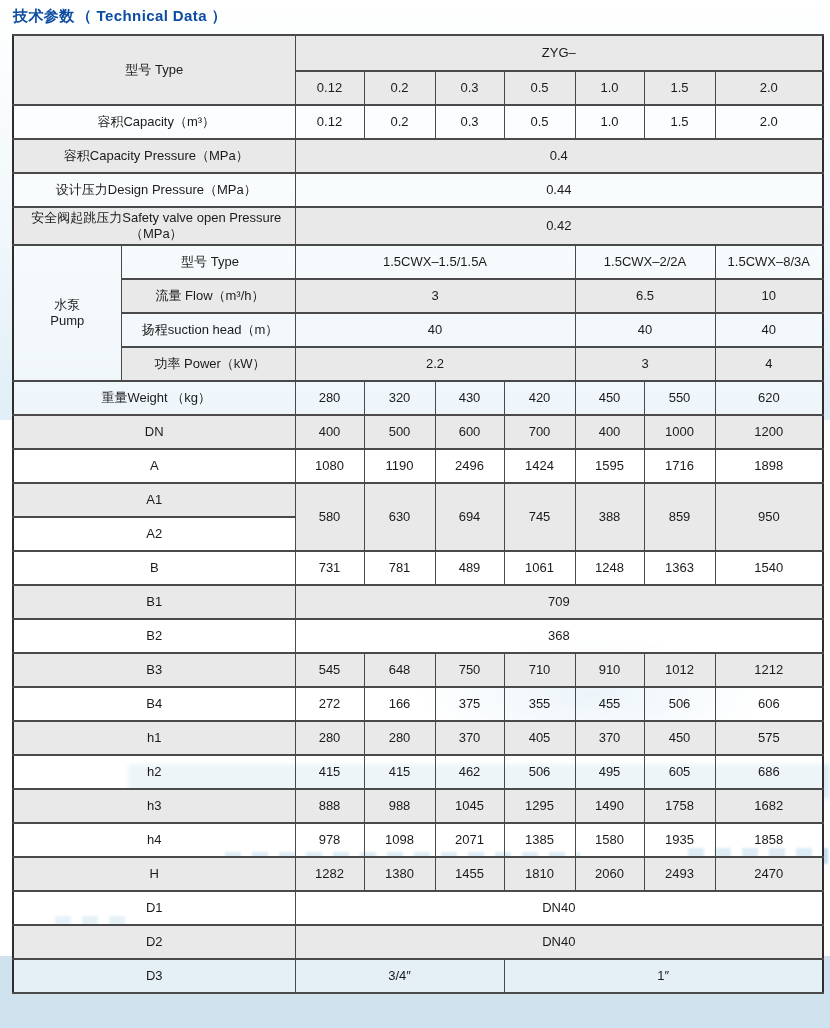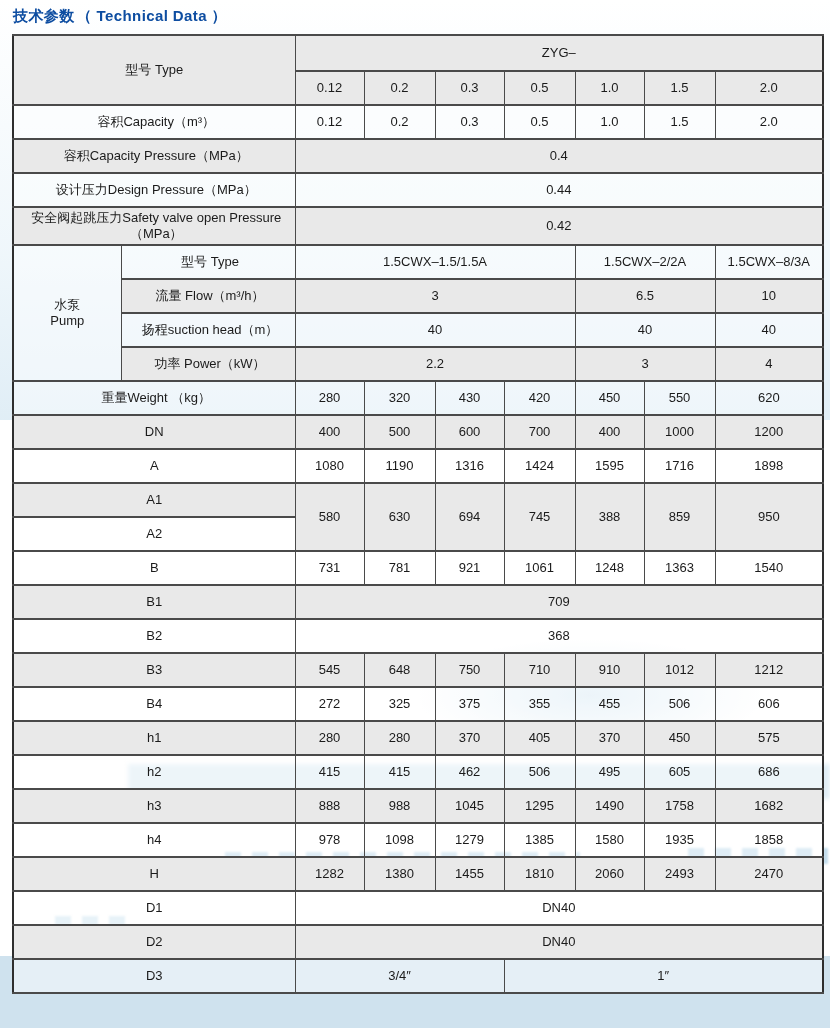--- a/index.html
+++ b/index.html
@@ -148,21 +148,21 @@
         <td class="g">700</td>
         <td class="g">400</td>
         <td class="g">1000</td>
         <td class="g">1200</td>
       </tr>
 
       <tr>
         <td colspan="2" class="w">A</td>
         <td class="w">1080</td>
         <td class="w">1190</td>
-        <td class="w">1316</td>
+        <td class="w">2496</td>
         <td class="w">1424</td>
         <td class="w">1595</td>
         <td class="w">1716</td>
         <td class="w">1898</td>
       </tr>
 
       <tr>
         <td colspan="2" class="g">A1</td>
         <td rowspan="2" class="g">580</td>
         <td rowspan="2" class="g">630</td>
@@ -173,21 +173,21 @@
         <td rowspan="2" class="g">950</td>
       </tr>
       <tr>
         <td colspan="2" class="w">A2</td>
       </tr>
 
       <tr>
         <td colspan="2" class="w">B</td>
         <td class="w">731</td>
         <td class="w">781</td>
-        <td class="w">921</td>
+        <td class="w">489</td>
         <td class="w">1061</td>
         <td class="w">1248</td>
         <td class="w">1363</td>
         <td class="w">1540</td>
       </tr>
 
       <tr>
         <td colspan="2" class="g">B1</td>
         <td colspan="7" class="g">709</td>
       </tr>
@@ -202,21 +202,21 @@
         <td class="g">648</td>
         <td class="g">750</td>
         <td class="g">710</td>
         <td class="g">910</td>
         <td class="g">1012</td>
         <td class="g">1212</td>
       </tr>
       <tr>
         <td colspan="2" class="w">B4</td>
         <td class="w">272</td>
-        <td class="w">325</td>
+        <td class="w">166</td>
         <td class="w">375</td>
         <td class="w">355</td>
         <td class="w">455</td>
         <td class="w">506</td>
         <td class="w">606</td>
       </tr>
 
       <tr>
         <td colspan="2" class="g">h1</td>
         <td class="g">280</td>
@@ -244,21 +244,21 @@
         <td class="g">1045</td>
         <td class="g">1295</td>
         <td class="g">1490</td>
         <td class="g">1758</td>
         <td class="g">1682</td>
       </tr>
       <tr>
         <td colspan="2" class="w">h4</td>
         <td class="w">978</td>
         <td class="w">1098</td>
-        <td class="w">1279</td>
+        <td class="w">2071</td>
         <td class="w">1385</td>
         <td class="w">1580</td>
         <td class="w">1935</td>
         <td class="w">1858</td>
       </tr>
       <tr>
         <td colspan="2" class="g">H</td>
         <td class="g">1282</td>
         <td class="g">1380</td>
         <td class="g">1455</td>

